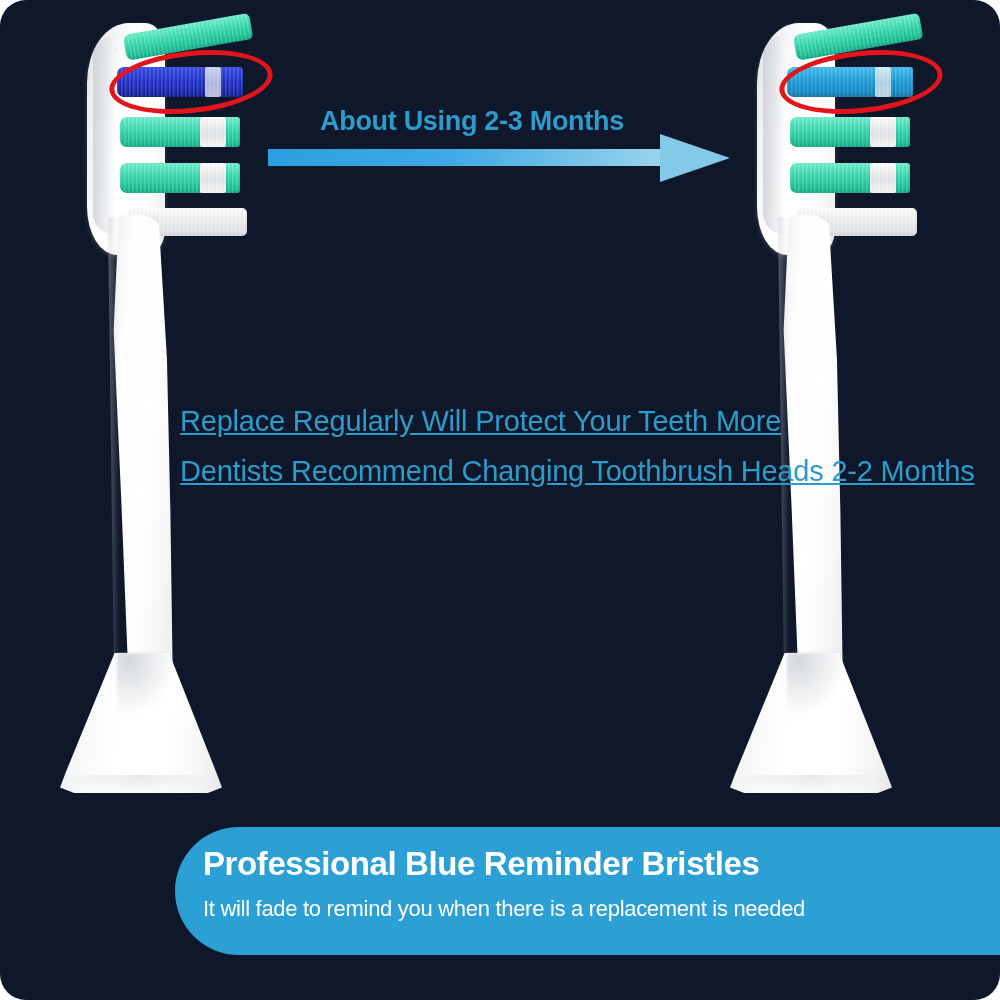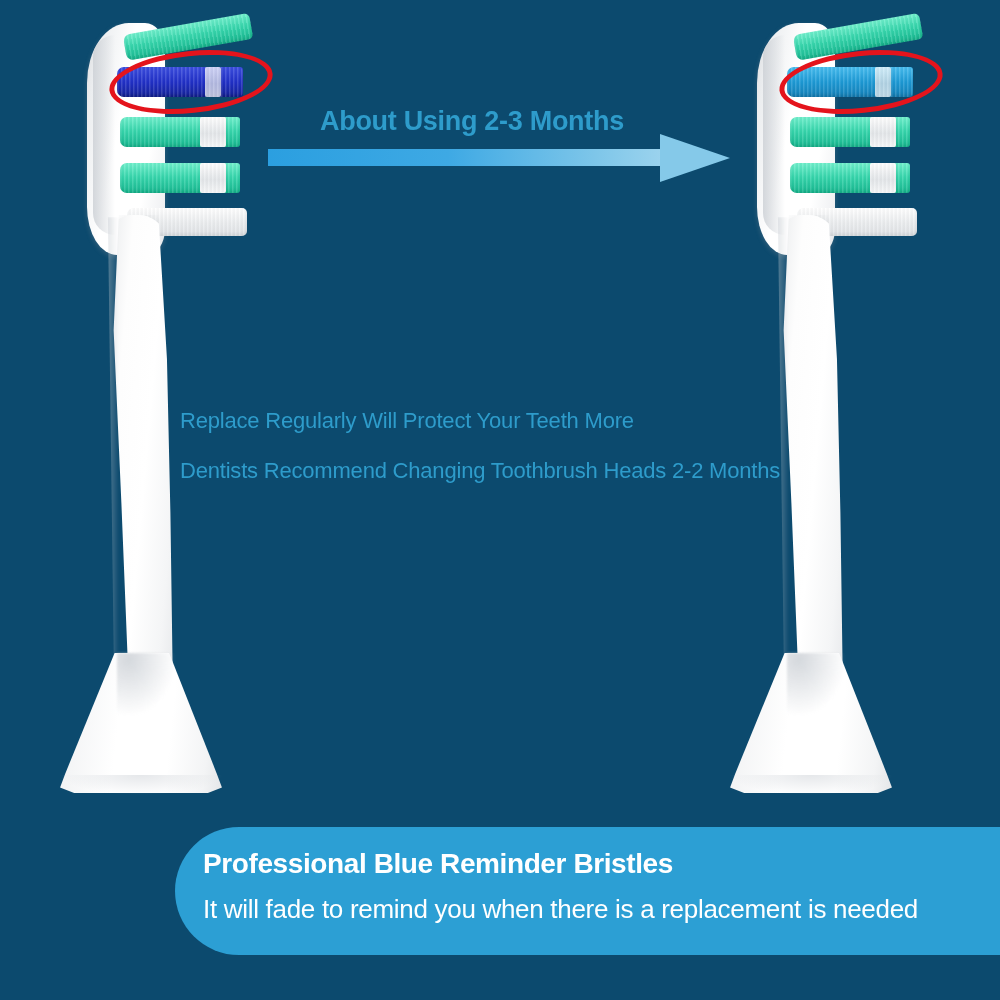--- a/index.html
+++ b/index.html
@@ -8,22 +8,23 @@
     padding: 0;
     background: #ffffff;
   }
   body {
     font-family: "Liberation Sans", sans-serif;
   }
   #page {
     position: relative;
     width: 1000px;
     height: 1000px;
-    background: #0c4a6e;
+    background: #0f172a;
     overflow: hidden;
+    border-radius: 26px;
   }
 
   
   .abs { position: absolute; }
 
   
   .brush {
     position: absolute;
     width: 230px;
     height: 800px;
@@ -226,49 +227,50 @@
     border-left: 70px solid #85c9e9;
   }
 
   
   .center-text {
     position: absolute;
     left: 180px;
     top: 396px;
     width: 790px;
     color: #2e9ccb;
-    font-size: 22px;
+    font-size: 29px;
     line-height: 50px;
     letter-spacing: -0.2px;
     white-space: nowrap;
+    text-decoration: underline;
   }
 
   
   .banner {
     position: absolute;
     left: 175px;
     top: 827px;
     width: 825px;
     height: 128px;
     background: #2c9fd4;
     border-radius: 66px 0 0 66px;
     box-sizing: border-box;
     padding: 13px 0 0 28px;
   }
   .banner-title {
     color: #ffffff;
-    font-size: 28px;
+    font-size: 33px;
     font-weight: bold;
     letter-spacing: -0.4px;
     line-height: 47px;
     white-space: nowrap;
   }
   .banner-sub {
     color: #ffffff;
-    font-size: 26px;
+    font-size: 22px;
     letter-spacing: -0.3px;
     line-height: 44px;
     white-space: nowrap;
   }
 </style>
 </head>
 <body>
 
 <div id="page">
 

